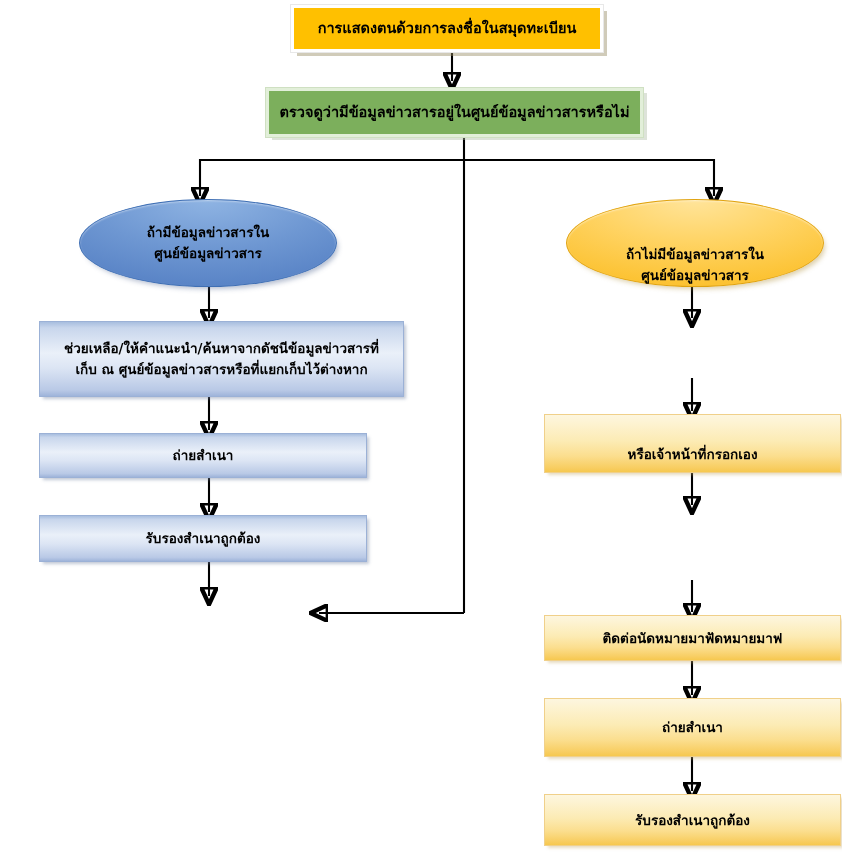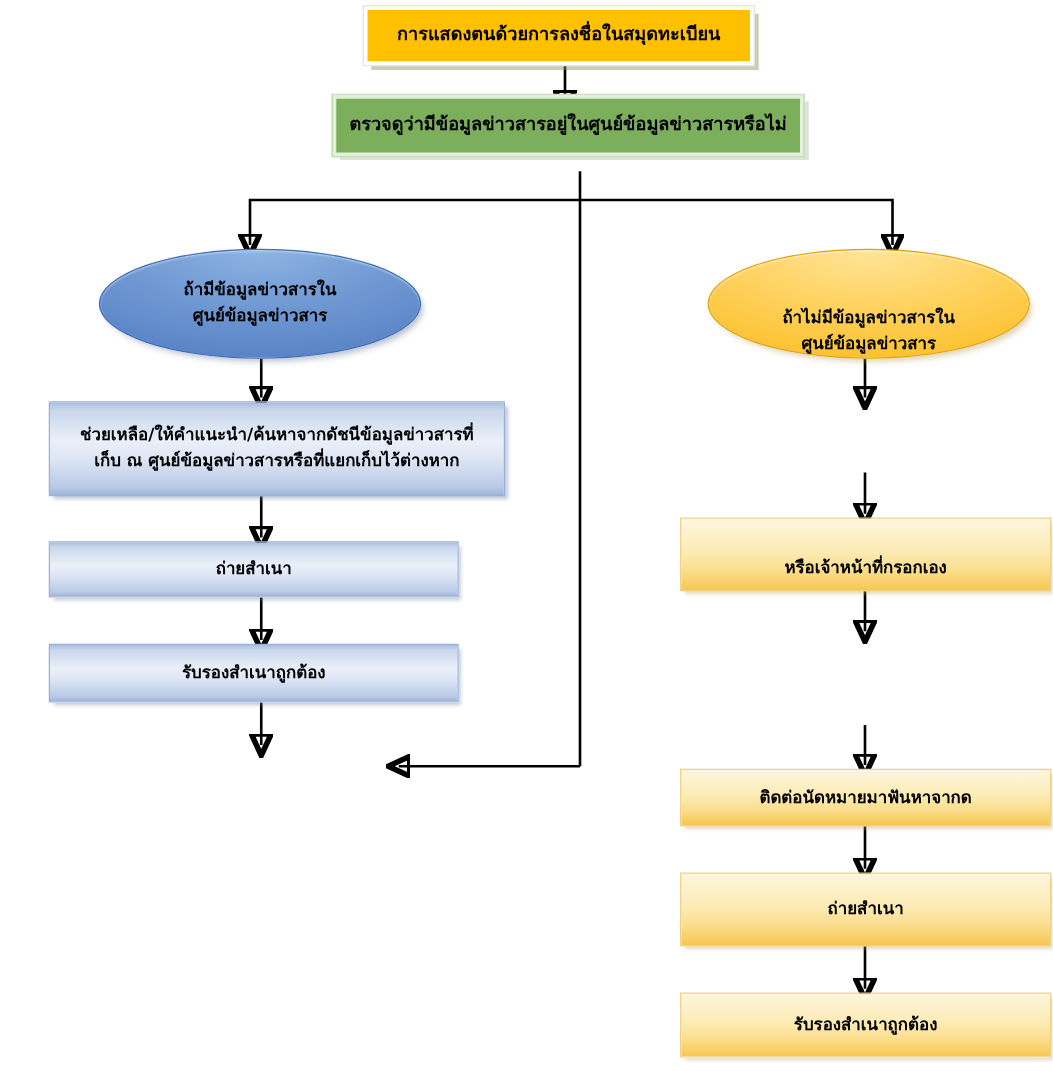--- a/index.html
+++ b/index.html
@@ -97,21 +97,21 @@
     <line x1="673" y1="473" x2="673" y2="505" marker-end="url(#ah)"></line>
     <line x1="673" y1="580" x2="673" y2="612" marker-end="url(#ah)"></line>
     <line x1="673" y1="661" x2="673" y2="695" marker-end="url(#ah)"></line>
     <line x1="673" y1="757" x2="673" y2="791" marker-end="url(#ah)"></line>
   </svg>
 
   <div class="node start" style="left:272px;top:5px;width:312px;height:47px;">
     <span class="txt">การแสดงตนด้วยการลงชื่อในสมุดทะเบียน</span>
   </div>
 
-  <div class="node decision" style="left:247px;top:76px;width:377px;height:49px;">
+  <div class="node decision" style="left:247px;top:88px;width:377px;height:49px;">
     <span class="txt">ตรวจดูว่ามีข้อมูลข่าวสารอยู่ในศูนย์ข้อมูลข่าวสารหรือไม่</span>
   </div>
 
   <div class="node ell-blue" style="left:60px;top:199px;width:258px;height:88px;">
     <span class="txt">
       <span>ถ้ามีข้อมูลข่าวสารใน</span><br>
       <span>ศูนย์ข้อมูลข่าวสาร</span>
     </span>
   </div>
 
@@ -141,21 +141,21 @@
 
   <div class="node box-yellow" style="left:525px;top:414px;width:297px;height:59px;">
     <span class="txt">
       <br>
       <span>หรือเจ้าหน้าที่กรอกเอง</span>
     </span>
   </div>
 
 
   <div class="node box-yellow" style="left:525px;top:615px;width:297px;height:46px;">
-    <span class="txt">ติดต่อนัดหมายมาฟันหาจากด</span>
+    <span class="txt">ติดต่อนัดหมายมาฟัดหมายมาฟ</span>
   </div>
 
   <div class="node box-yellow" style="left:525px;top:698px;width:297px;height:59px;">
     <span class="txt">ถ่ายสำเนา</span>
   </div>
 
   <div class="node box-yellow" style="left:525px;top:794px;width:297px;height:52px;">
     <span class="txt">รับรองสำเนาถูกต้อง</span>
   </div>
 

